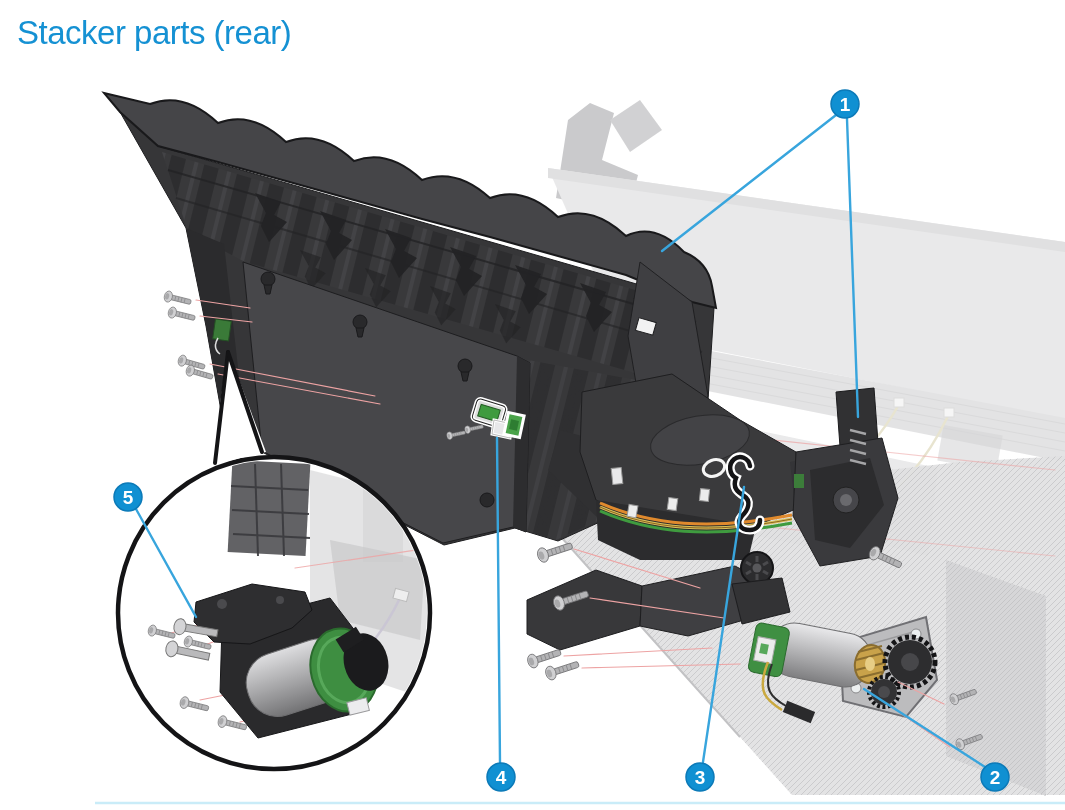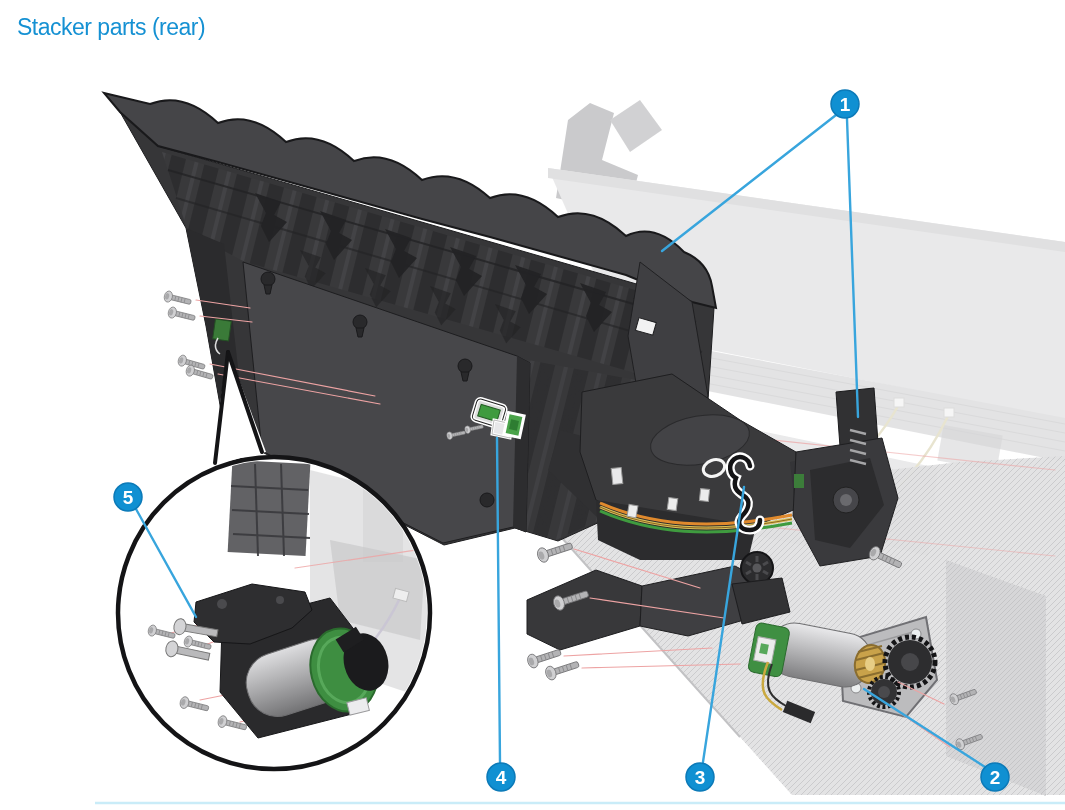--- a/index.html
+++ b/index.html
@@ -1,18 +1,18 @@
 <!DOCTYPE html>
 <html><head>
 <meta charset="utf-8">
 <style>
   html,body{margin:0;padding:0;background:#fff;}
   #page{position:relative;width:1065px;height:810px;background:#fff;overflow:hidden;
         font-family:"Liberation Sans",sans-serif;}
-  #page-title{position:absolute;left:17px;top:14px;margin:0;font-size:23px;font-weight:500;
+  #page-title{position:absolute;left:17px;top:14px;margin:0;font-size:33px;font-weight:500;
         letter-spacing:-0.5px;color:#1591d3;font-family:"Liberation Sans",sans-serif;}
   svg{position:absolute;left:0;top:0;display:block;}
   .cnum{font:bold 19px "Liberation Sans",sans-serif;fill:#ffffff;text-anchor:middle;}
   .blue-line{stroke:#38a5dd;stroke-width:2.4;stroke-linecap:round;fill:none;}
   .red-line{stroke:#eda3a3;stroke-width:1.2;stroke-linecap:round;fill:none;}
   .dk{stroke:#1e1e20;stroke-width:1;}
 </style>
 </head>
 <body>
 

